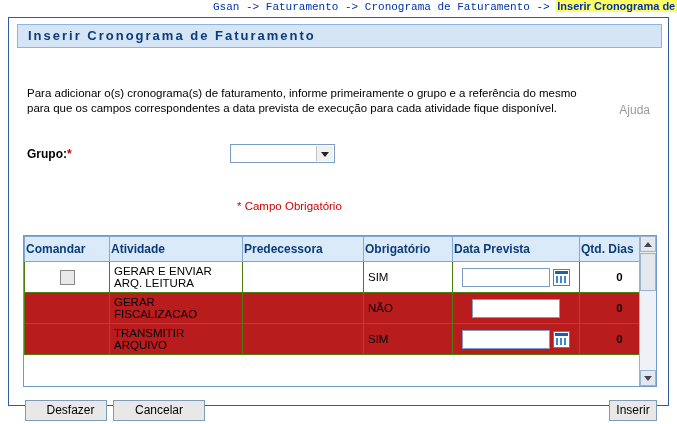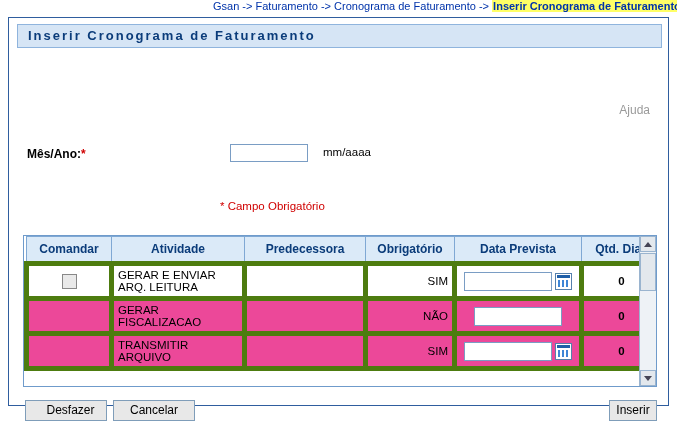--- a/index.html
+++ b/index.html
@@ -13,21 +13,21 @@
 
   
   .breadcrumb{
     position:absolute;left:0;top:0;width:677px;height:14px;
     background:#ffffff;
     font-size:11px;
     white-space:nowrap;
     overflow:hidden;
   }
   .bc-inner{position:absolute;left:213px;top:0;}
-  .bc-text{color:#0033aa;}
+  .bc-text{color:#0033aa;font-family:Liberation Mono, monospace;}
   .bc-current{background:#ffff66;color:#0033aa;font-weight:bold;padding:0 1px;}
 
   
   .panel{
     position:absolute;left:8px;top:17px;width:661px;height:389px;
     border:1px solid #2f5d9e;
     background:#ffffff;
     box-sizing:border-box;
   }
   .panel-title{
@@ -74,45 +74,45 @@
     border-left:4px solid transparent;border-right:4px solid transparent;
     border-top:5px solid #222;
   }
   .ftext{
     position:absolute;left:203px;top:0;width:78px;height:18px;
     border:1px solid #7a9dc4;background:#ffffff;
     box-sizing:border-box;font-size:11px;padding:1px 2px;
   }
   .fhint{position:absolute;left:296px;top:2px;font-size:11.5px;}
   .oblig{
-    position:absolute;left:193px;top:56px;color:#d00000;font-size:11.5px;
+    position:absolute;left:210px;top:56px;color:#d00000;font-size:11.5px;
   }
 
   
   .tablewrap{
     position:absolute;left:14px;top:217px;width:634px;height:152px;
     border:1px solid #6f9bcb;box-sizing:border-box;overflow:hidden;
     background:#ffffff;
   }
   table.grid{border-collapse:collapse;width:617px;table-layout:fixed;}
   table.grid th{
     background:#dbeaf8;color:#0b3c7a;font-weight:bold;font-size:12px;
     height:22px;border:1px solid #7fa8d4;
-    text-align:center;
+    text-align:left;
   }
   table.grid td{
-    border:5px solid #4d7c0f;font-size:11.5px;height:30px;vertical-align:middle;
+    border:1px solid #4d7c0f;font-size:11.5px;height:30px;vertical-align:middle;
     padding:0 4px;
   }
-  .row-alt td{background:#ec4899;}
+  .row-alt td{background:#b91c1c;}
   .row-norm td{background:#ffffff;}
   .c-comandar{width:82px;text-align:center;}
   .c-atividade{width:130px;}
   .c-pred{width:118px;text-align:center;}
-  .c-obrig{width:86px;text-align:right;}
+  .c-obrig{width:86px;text-align:left;}
   .c-data{width:124px;text-align:center;}
   .c-qtd{width:77px;text-align:center;font-weight:bold;}
   .chk{
     display:inline-block;width:13px;height:13px;border:1px solid #888;
     background:#e9e9e9;vertical-align:middle;
   }
   .datebox{
     display:inline-block;width:86px;height:17px;border:1px solid #7a9dc4;
     background:#ffffff;vertical-align:middle;
   }
@@ -153,48 +153,51 @@
   }
 
   
   .btn{
     position:absolute;height:21px;
     background:#e8e8e8;border:1px solid #7f9db9;
     font-size:12px;color:#000;line-height:19px;text-align:center;
     box-sizing:border-box;cursor:pointer;
   }
   #btn-desfazer{left:16px;top:382px;width:82px;padding-left:9px;}
-  #btn-cancelar{left:104px;top:382px;width:82px;}
+  #btn-cancelar{left:104px;top:382px;width:92px;}
   #btn-inserir{left:600px;top:382px;width:48px;}
 </style>
 </head>
 <body>
 
 <div class="app">
 
   <div class="breadcrumb">
     <div class="bc-inner">
       <span class="bc-text">Gsan -&gt; Faturamento -&gt; Cronograma de Faturamento -&gt; </span><span class="bc-current">Inserir Cronograma de Faturamento</span>
     </div>
   </div>
 
   <div class="panel">
 
     <div class="panel-title">Inserir Cronograma de Faturamento</div>
 
+    <div class="desc">Para adicionar o(s) cronograma(s) de faturamento, informe primeiramente o grupo e a referência do mesmo para que os campos correspondentes a data prevista de execução para cada atividade fique disponível.</div>
     <div class="ajuda">Ajuda</div>
 
     <div class="form">
 
-
       <div class="frow">
-        <span class="flabel"><span>Mês/Ano:</span><span class="req">*</span></span>
-        <div class="ftext"></div>
-        <span class="fhint">mm/aaaa</span>
+        <span class="flabel"><span>Grupo:</span><span class="req">*</span></span>
+        <div class="fselect">
+          <span></span>
+          <span class="arrow"></span>
+        </div>
       </div>
+
 
       <div class="oblig">* Campo Obrigatório</div>
     </div>
 
     <div class="tablewrap">
       <table class="grid">
         <thead>
           <tr>
             <th class="c-comandar">Comandar</th>
             <th class="c-atividade">Atividade</th>

